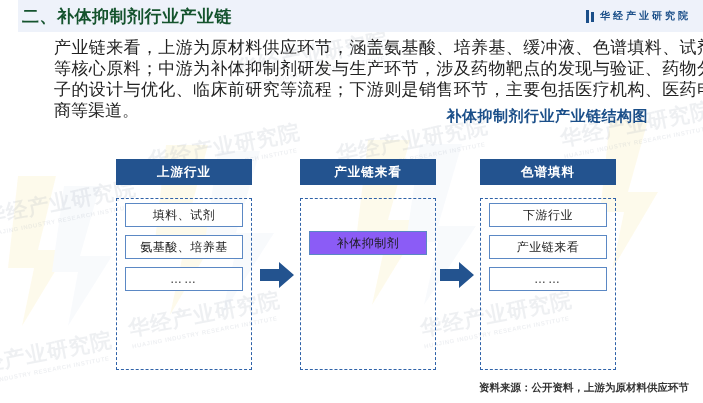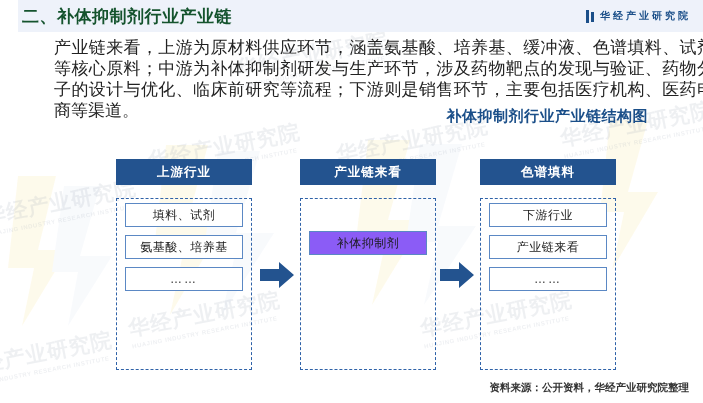--- a/index.html
+++ b/index.html
@@ -316,13 +316,13 @@
     <div class="col-body"></div>
     <div class="items items-down">
       <div class="item">下游行业</div>
       <div class="item">产业链来看</div>
       <div class="item dots">……</div>
     </div>
   </div>
 
 </div>
 
-<div class="source">资料来源：公开资料，华经产业研究院整理</div>
+<div class="source">资料来源：公开资料，上游为原材料供应环节</div>
 
 </body></html>

